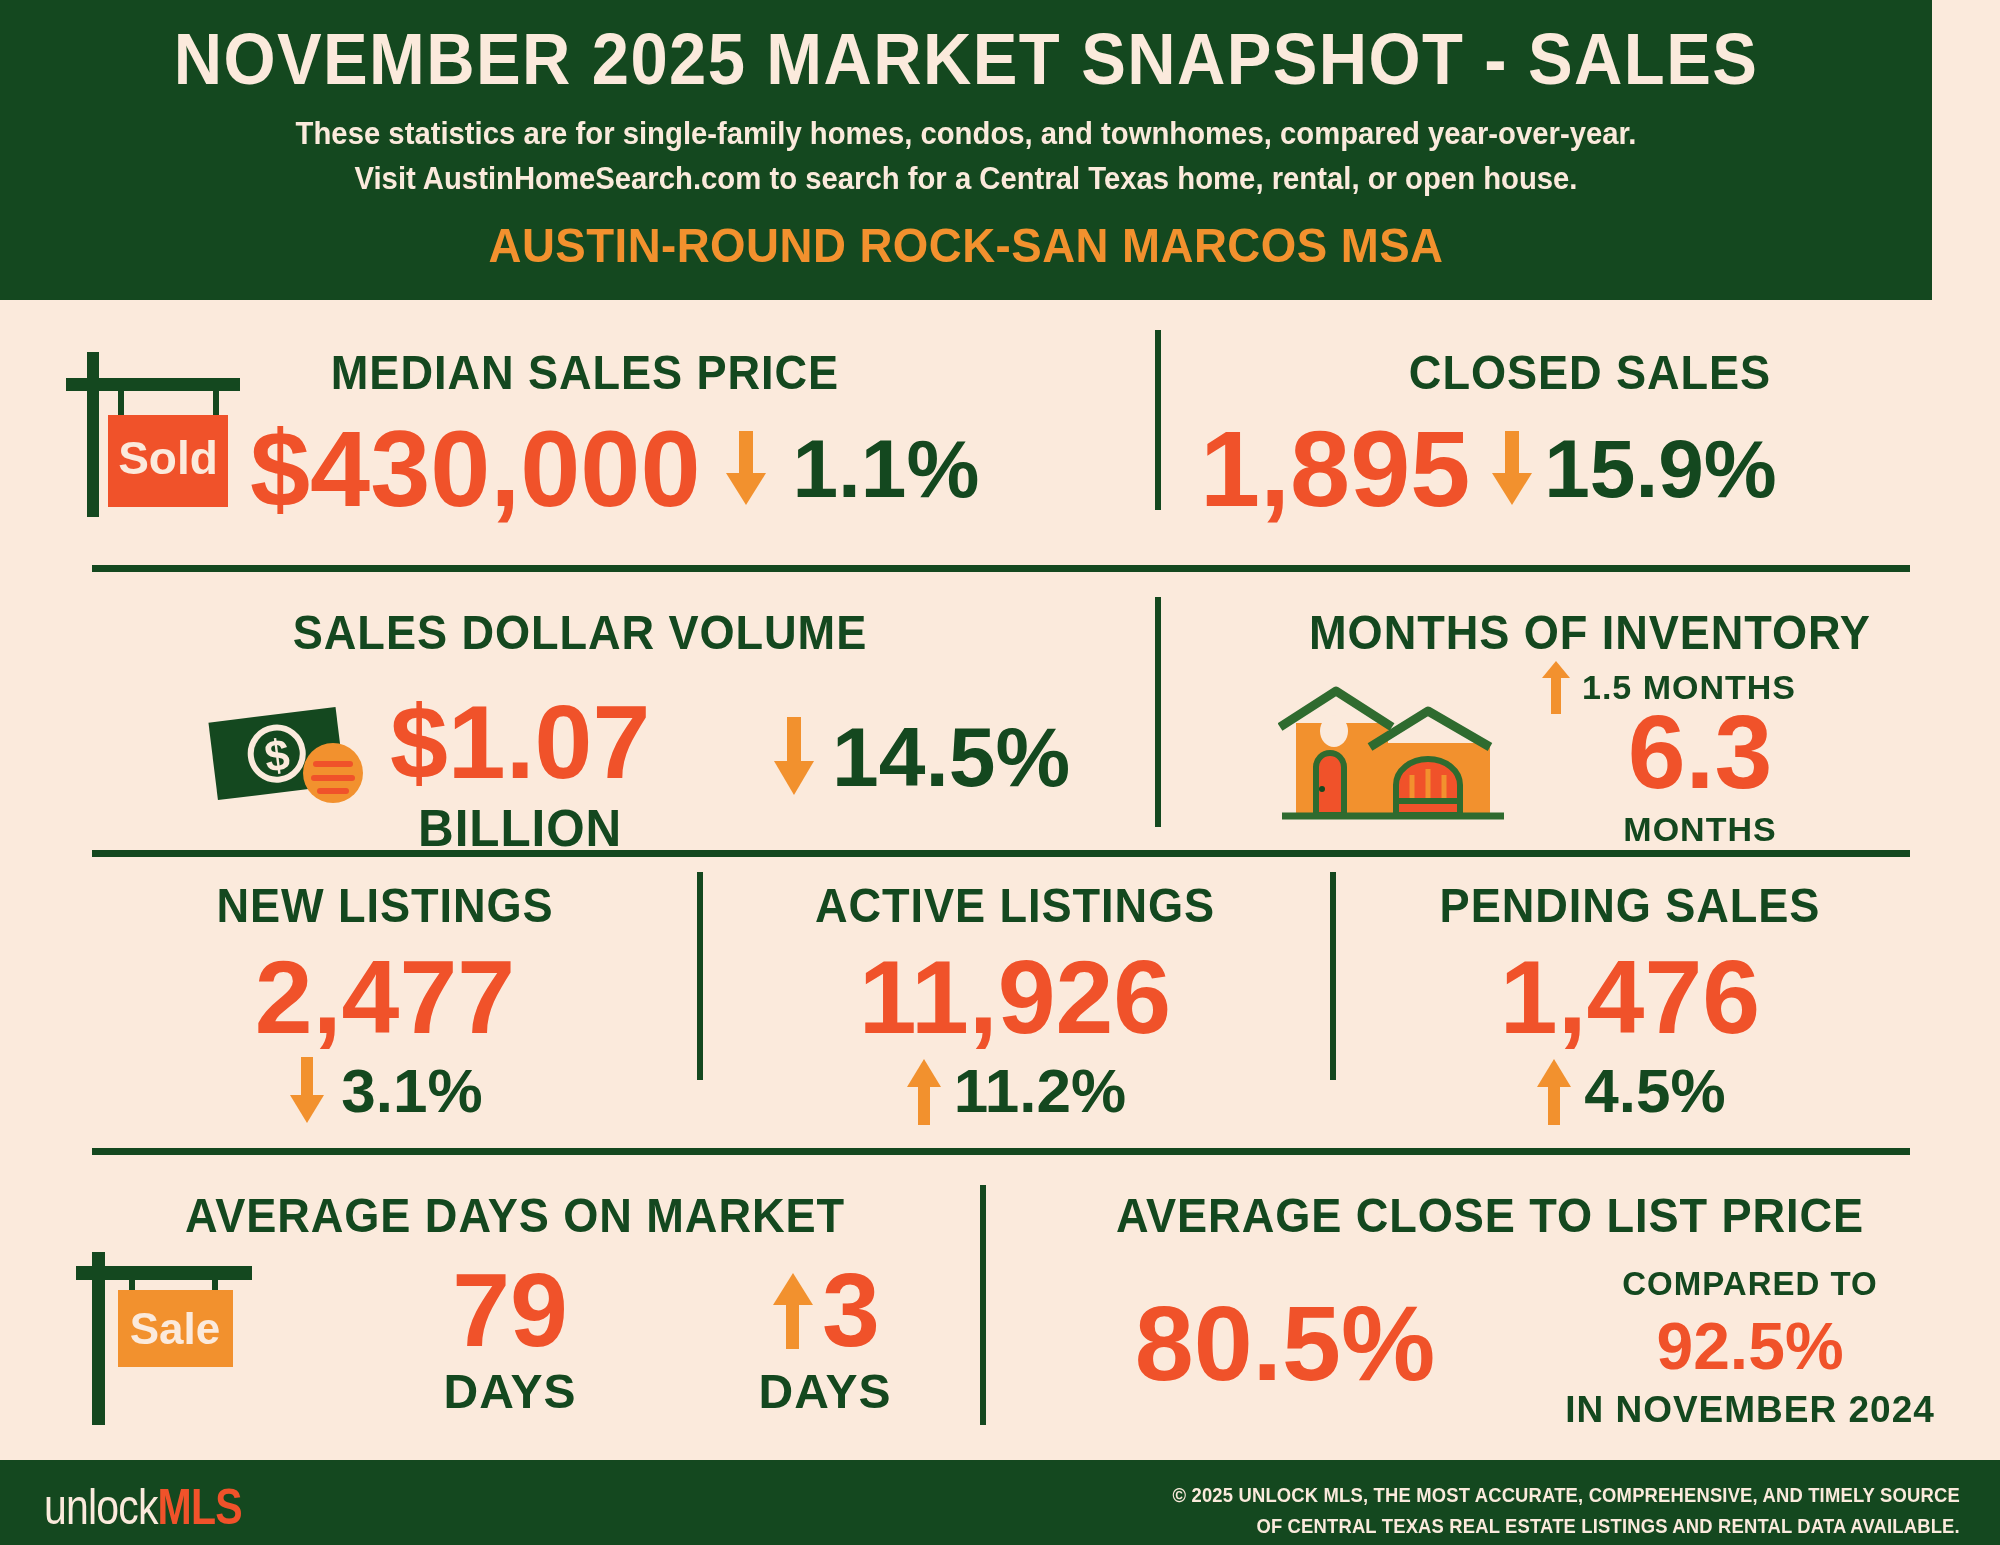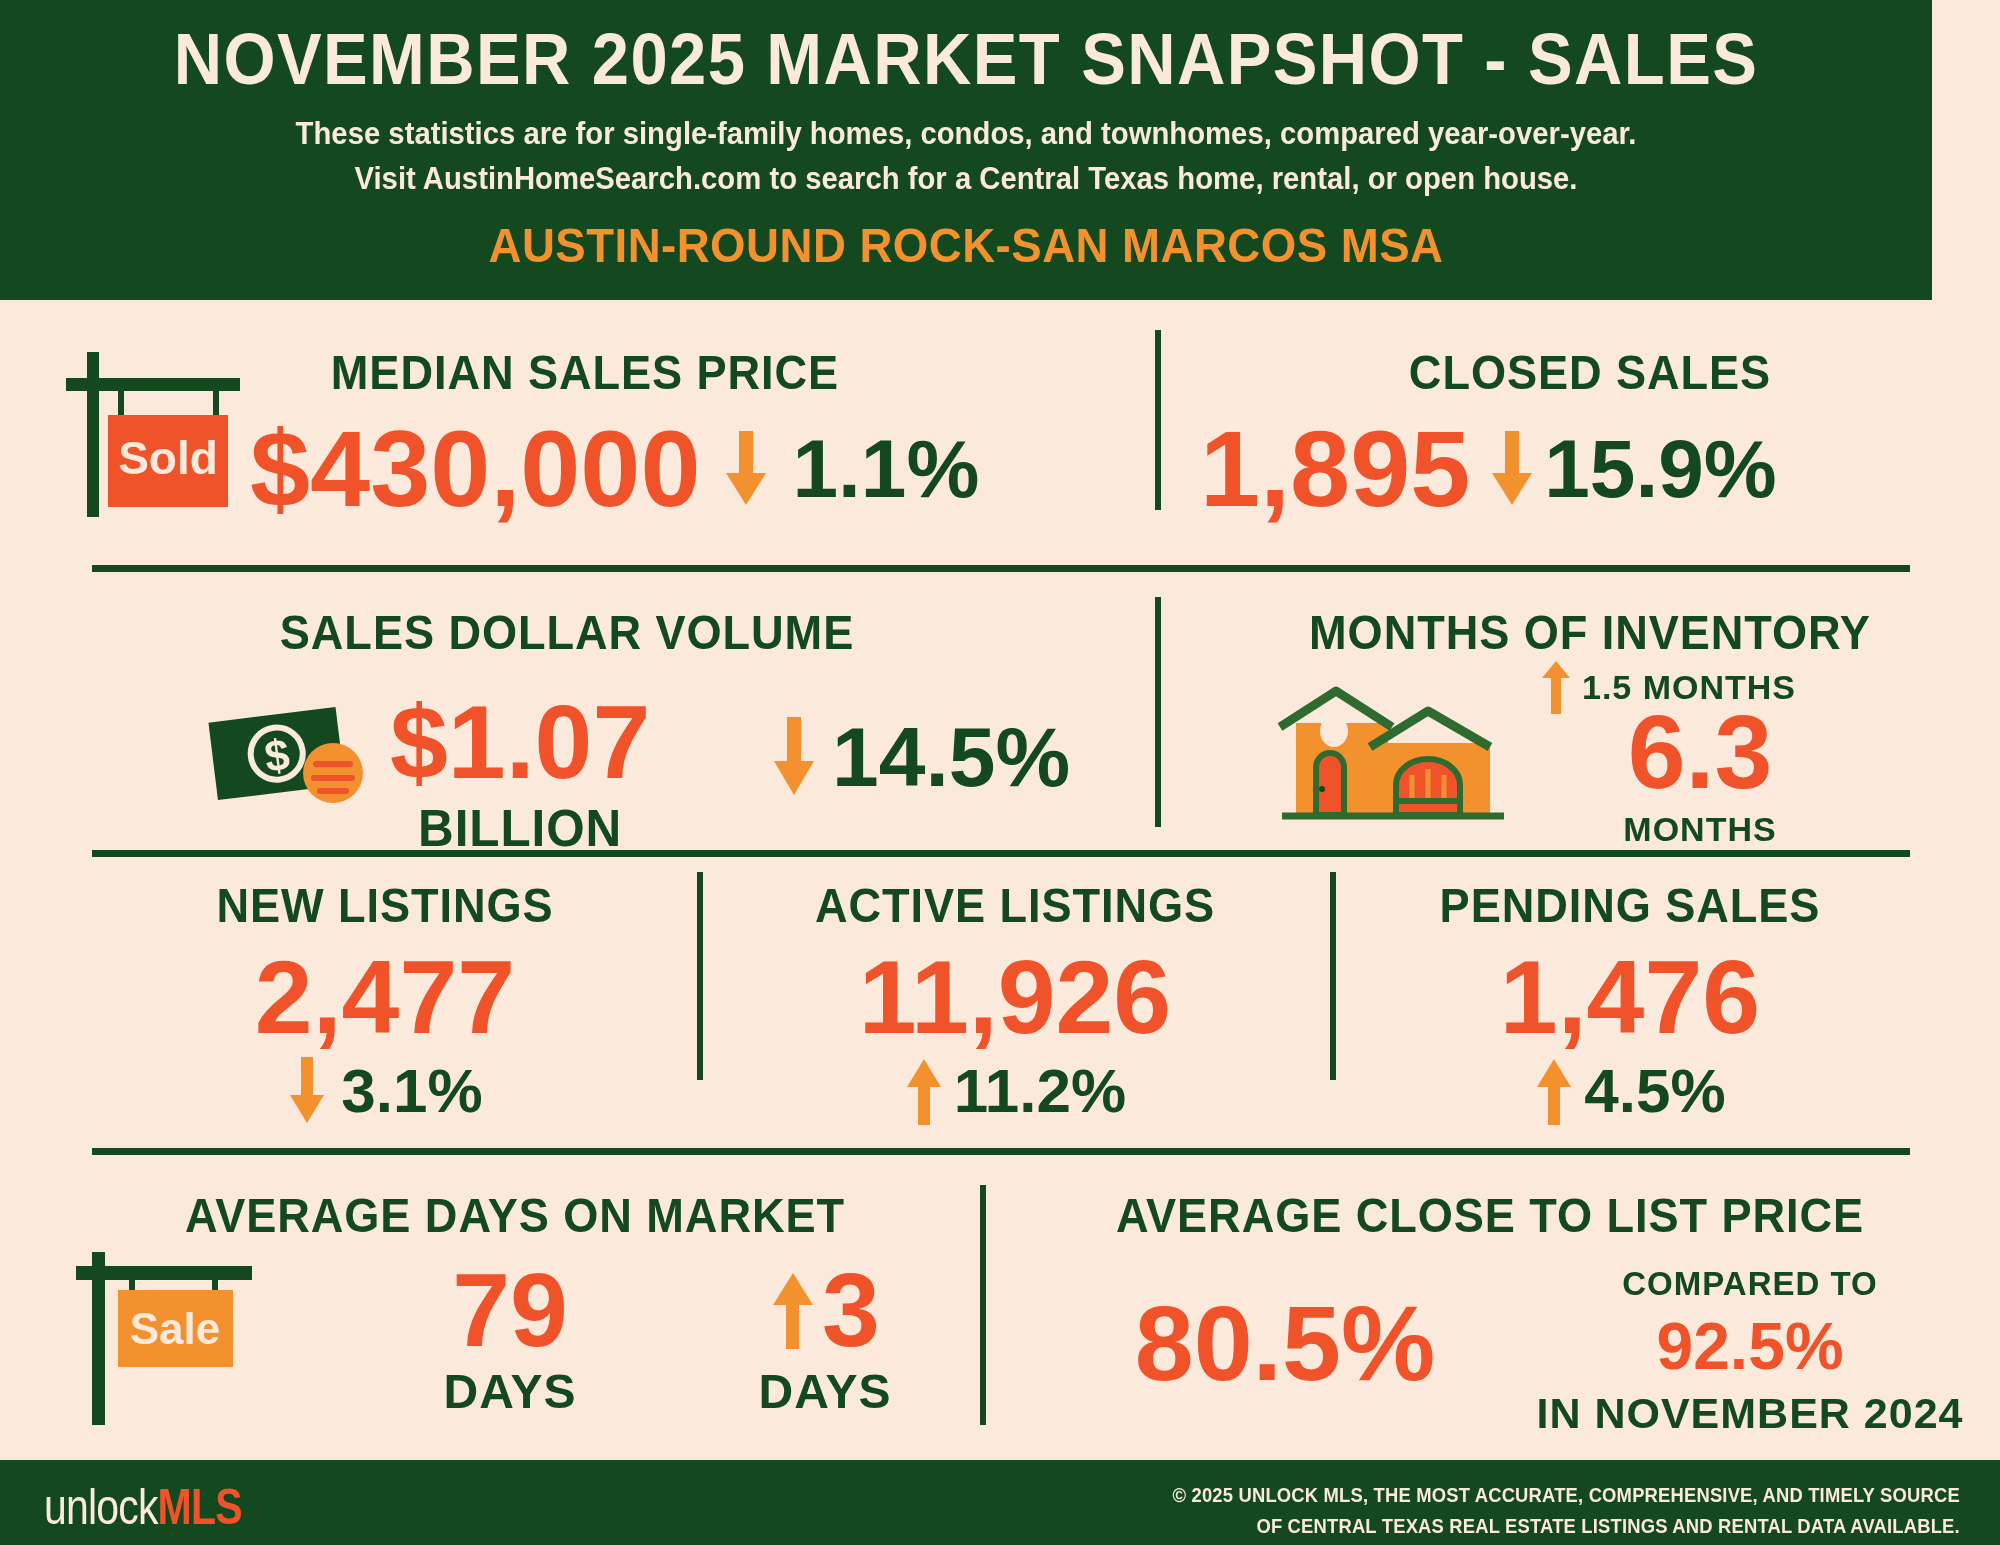--- a/index.html
+++ b/index.html
@@ -188,21 +188,21 @@
     <span class="big-num" style="font-size:108px;">1,895</span>
     <svg class="arrow" width="48" height="76" viewBox="0 0 48 76">
       <rect x="17" y="0" width="14" height="46" fill="#F2912E"></rect>
       <polygon points="4,42 44,42 24,74" fill="#F2912E"></polygon>
     </svg>
     <span class="pct" style="font-size:82px; margin-left:-10px;">15.9%</span>
   </div>
 
   <div class="hline" style="left:92px; top:565px; width:1818px;"></div>
 
-  <div style="position:absolute; left:137px; top:605px; width:860px; text-align:center;">
+  <div style="position:absolute; left:150px; top:605px; width:860px; text-align:center;">
     <div class="stat-label" style="font-size:48px;">SALES DOLLAR VOLUME</div>
   </div>
 
   <svg style="position:absolute; left:205px; top:695px;" width="170" height="120" viewBox="0 0 170 120">
     <g transform="rotate(-7 85 60)">
       <rect x="8" y="18" width="128" height="78" fill="#14481F"></rect>
       <circle cx="72" cy="57" r="26" fill="none" stroke="#FBEADC" stroke-width="6"></circle>
       <text x="72" y="74" font-family="Liberation Sans, sans-serif" font-size="44" font-weight="bold" fill="#FBEADC" text-anchor="middle">$</text>
     </g>
     <circle cx="128" cy="78" r="30" fill="#F2912E"></circle>
@@ -338,21 +338,21 @@
     <div class="stat-label" style="font-size:48px;">AVERAGE CLOSE TO LIST PRICE</div>
   </div>
 
   <div style="position:absolute; left:1060px; top:1290px; width:450px; text-align:center;">
     <div class="big-num" style="font-size:106px;">80.5%</div>
   </div>
 
   <div style="position:absolute; left:1530px; top:1265px; width:440px; text-align:center;">
     <div class="small-green" style="font-size:33px;">COMPARED TO</div>
     <div class="big-num" style="font-size:66px; margin-top:10px;">92.5%</div>
-    <div class="small-green" style="font-size:43px; margin-top:10px;">IN NOVEMBER 2024</div>
+    <div class="small-green" style="font-size:37px; margin-top:10px;">IN NOVEMBER 2024</div>
   </div>
 
   <div class="footer">
     <div class="logo">
       <span class="unlock">unlock</span><span class="mls">MLS</span>
     </div>
     <div class="copy">
       <div>© 2025 UNLOCK MLS, THE MOST ACCURATE, COMPREHENSIVE, AND TIMELY SOURCE</div>
       <div>OF CENTRAL TEXAS REAL ESTATE LISTINGS AND RENTAL DATA AVAILABLE.</div>
     </div>

